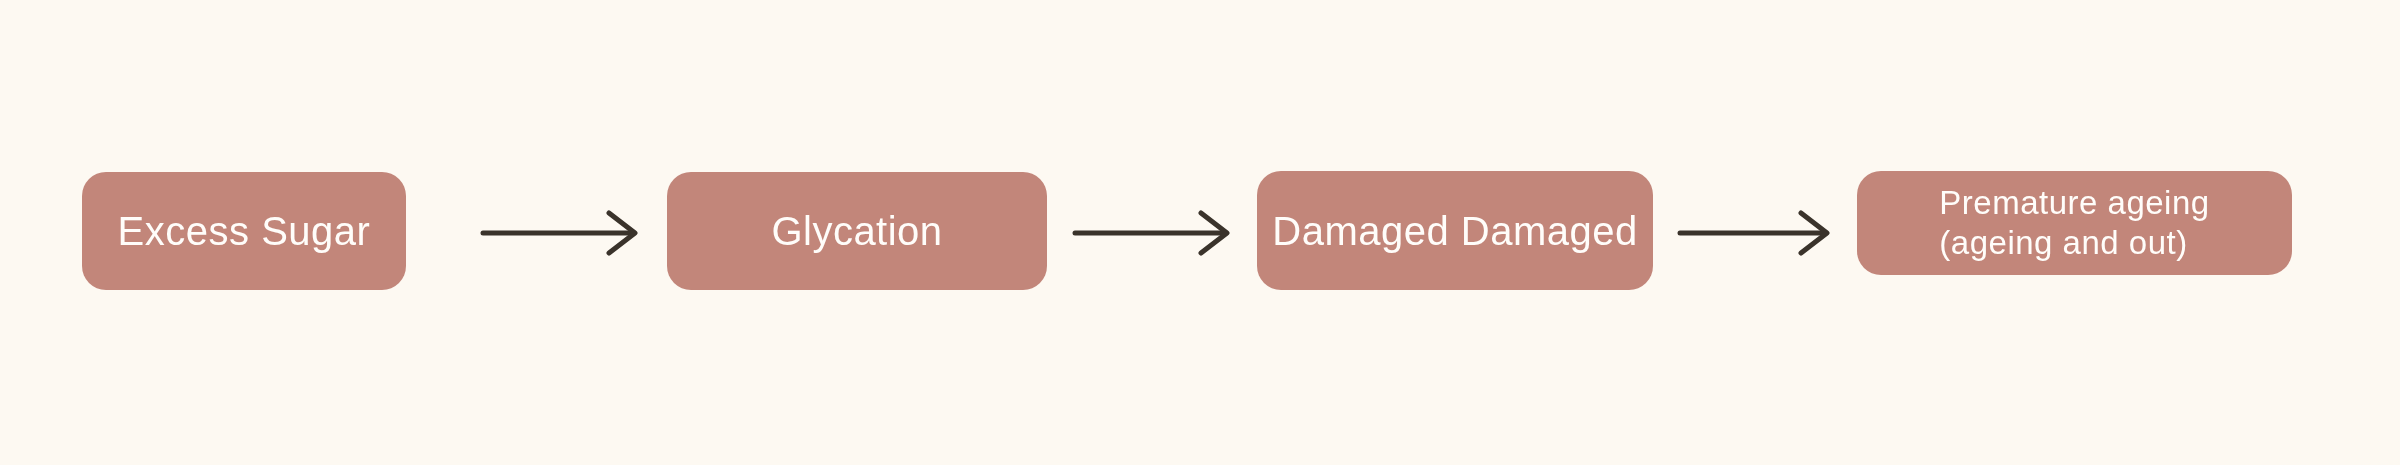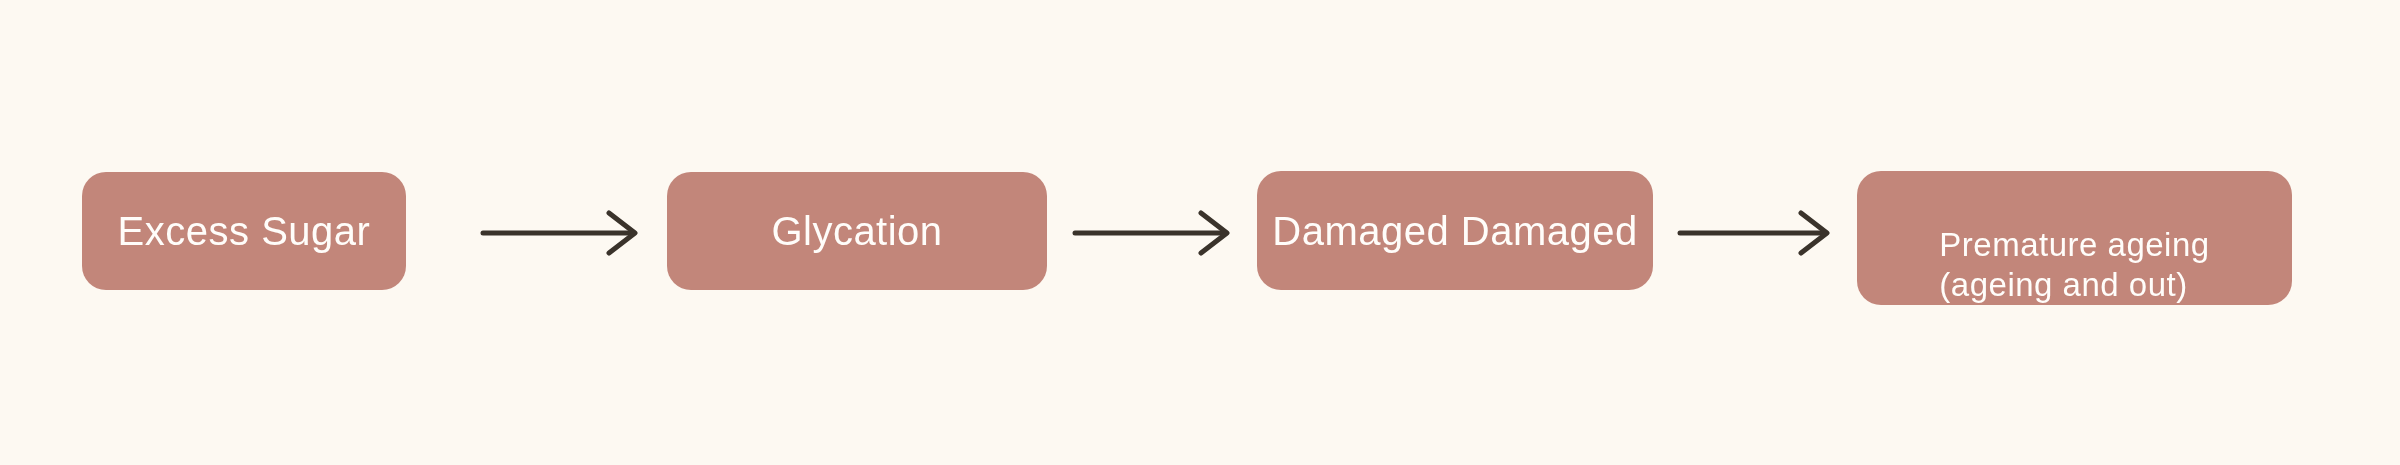--- a/index.html
+++ b/index.html
@@ -49,21 +49,21 @@
   }
   .arrow svg {
     display: block;
     width: 100%;
     height: 100%;
   }
   
   #node-1 { left: 82px;   top: 172px; width: 324px; height: 118px; }
   #node-2 { left: 667px;  top: 172px; width: 380px; height: 118px; }
   #node-3 { left: 1257px; top: 171px; width: 396px; height: 119px; }
-  #node-4 { left: 1857px; top: 171px; width: 435px; height: 134px; align-items: flex-end; }
+  #node-4 { left: 1857px; top: 171px; width: 435px; height: 104px; }
   #arrow-1 { left: 480px;  width: 160px; }
   #arrow-2 { left: 1072px; width: 160px; }
   #arrow-3 { left: 1677px; width: 155px; }
 </style>
 </head>
 <body>
 
 <div class="canvas">
 
   <div class="node" id="node-1">

